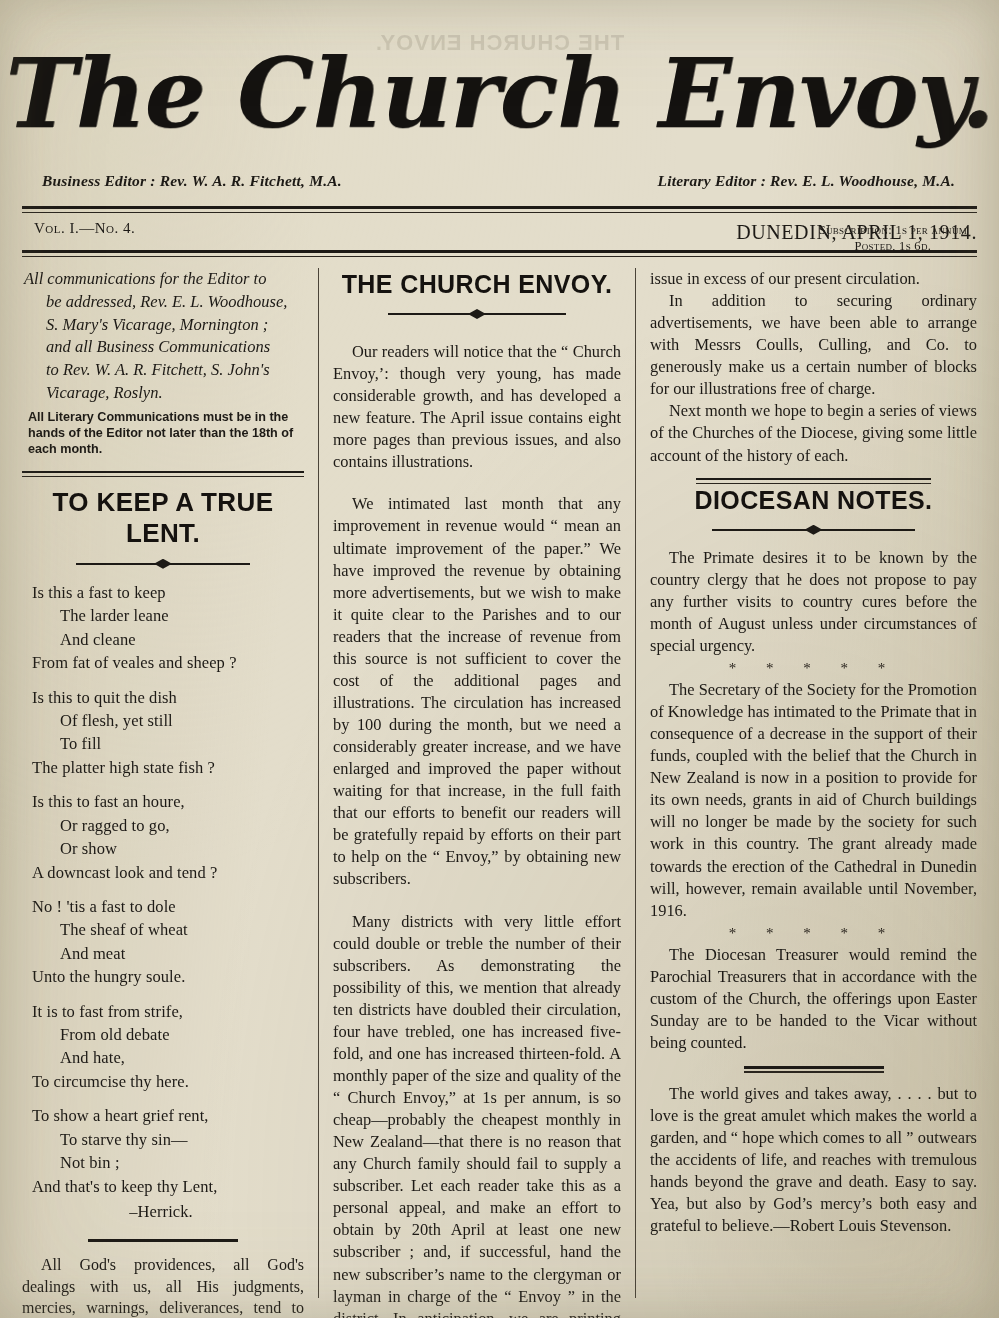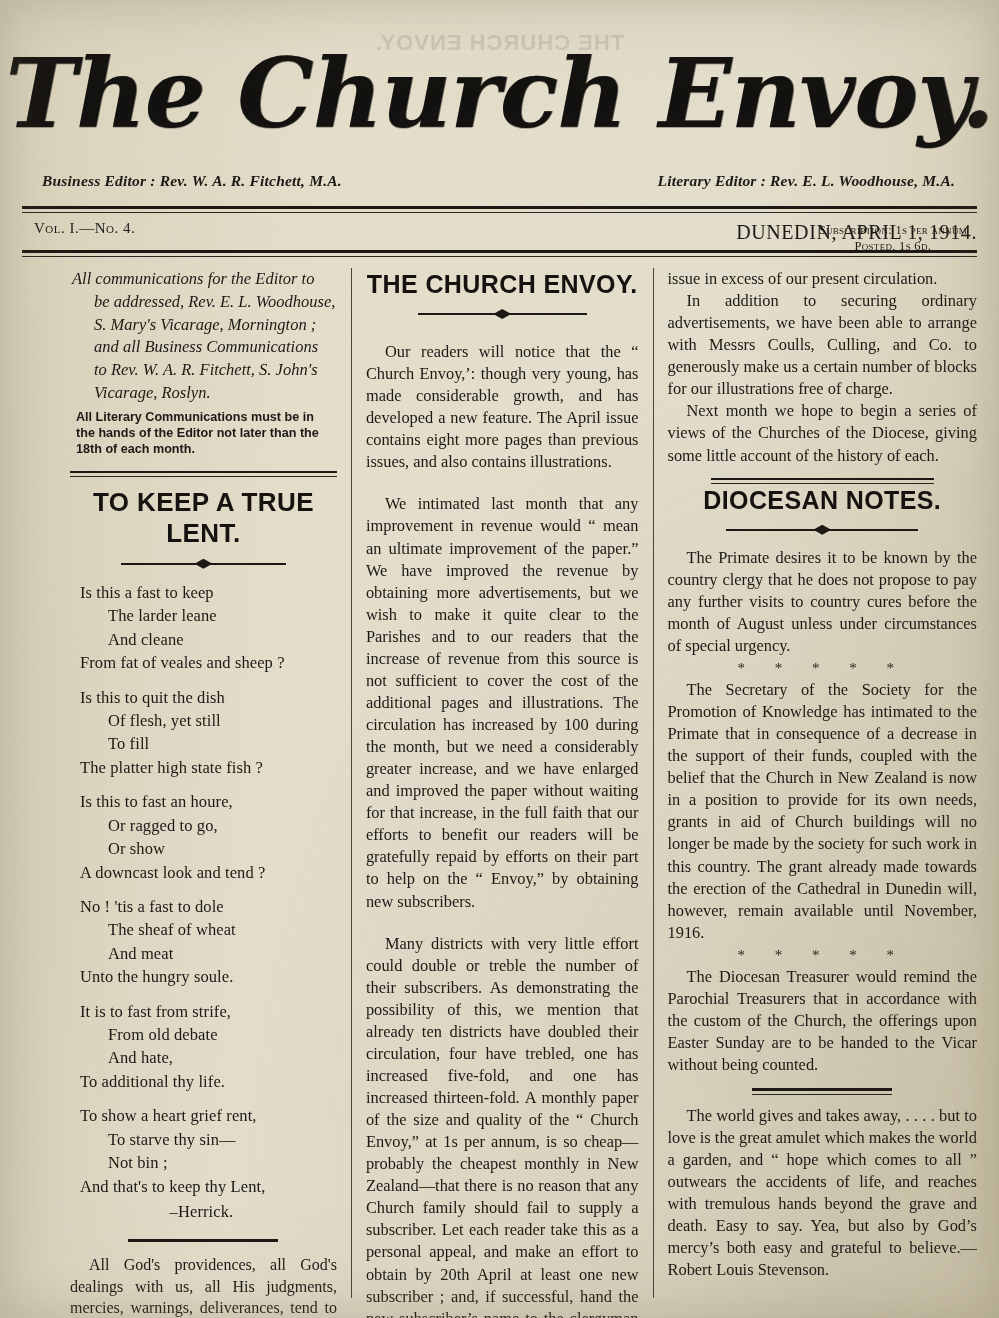--- a/index.html
+++ b/index.html
@@ -142,21 +142,21 @@
     left: 22px;
     top: 268px;
     width: 955px;
     height: 1030px;
     display: flex;
   }
   .col {
     position: relative;
     box-sizing: border-box;
   }
-  .col-left  { width: 296px; padding-right: 14px; margin-left: 48px; }
+  .col-left  { width: 296px; padding-right: 14px; }
   .col-mid   { width: 318px; padding: 0 14px; border-left: 1px solid #4a4338; border-right: 1px solid #4a4338; }
   .col-right { width: 341px; padding-left: 14px; }
 
   .addr {
     font-style: italic;
     font-size: 16.5px;
     line-height: 1.38;
     text-align: justify;
     text-indent: 0;
     margin: 0 0 4px 0;
@@ -359,21 +359,21 @@
         <div class="stanza">
           <div class="l">No ! 'tis a fast to dole</div>
           <div class="l i">The sheaf of wheat</div>
           <div class="l i">And meat</div>
           <div class="l">Unto the hungry soule.</div>
         </div>
         <div class="stanza">
           <div class="l">It is to fast from strife,</div>
           <div class="l i">From old debate</div>
           <div class="l i">And hate,</div>
-          <div class="l">To additional thy life.</div>
+          <div class="l">To circumcise thy here.</div>
         </div>
         <div class="stanza" style="margin-bottom:0;">
           <div class="l">To show a heart grief rent,</div>
           <div class="l i">To starve thy sin—</div>
           <div class="l i">Not bin ;</div>
           <div class="l">And that's to keep thy Lent,</div>
         </div>
         <div class="attrib">–Herrick.</div>
       </div>
 

